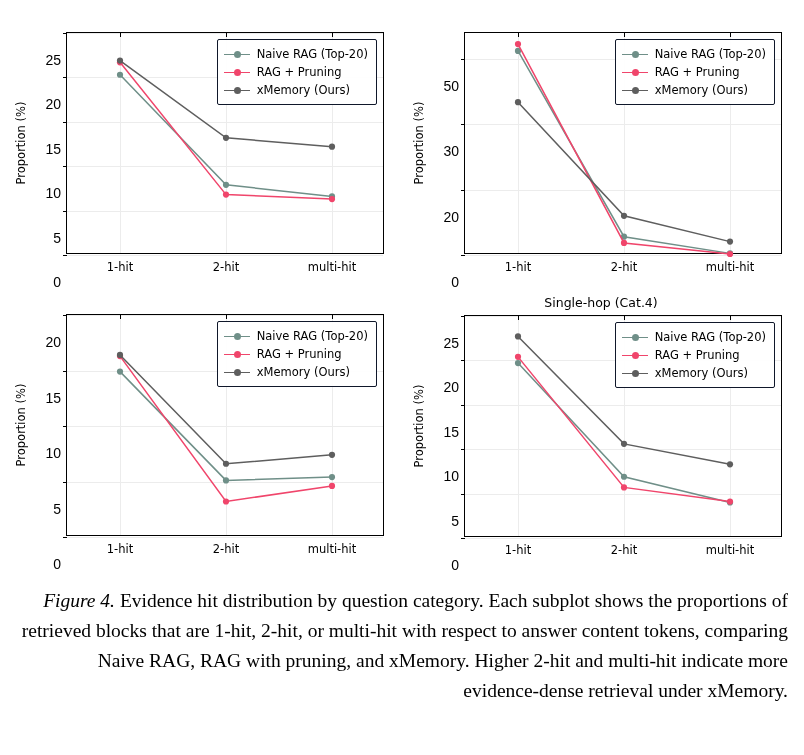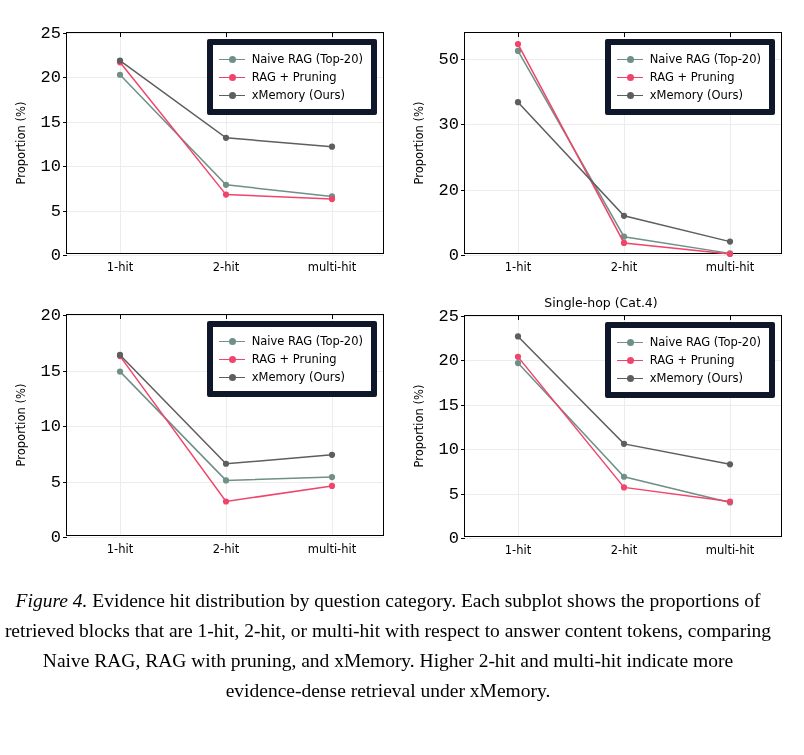--- a/index.html
+++ b/index.html
@@ -70,23 +70,24 @@
     transform: translate(-50%, -50%) rotate(-90deg);
     white-space: nowrap;
     font-family: "DejaVu Sans", sans-serif;
     font-size: 11.5px;
   }
   .ytick {
     position: absolute;
     right: 100%;
     transform: translateY(-50%);
     padding-right: 6px;
-    font-family: Liberation Mono, monospace;
-    font-size: 17px;
+    font-family: Liberation Sans, sans-serif;
+    font-size: 14px;
     white-space: nowrap;
+    margin-top: 27px;
   }
   .ytickmark {
     position: absolute;
     left: -4px;
     width: 4px;
     height: 1px;
     background: #000;
   }
   .xtick {
     position: absolute;
@@ -119,21 +120,21 @@
     background: #ececec;
   }
   svg.series {
     position: absolute;
     left: 0;
     top: 0;
     overflow: visible;
   }
   .legend {
     position: absolute;
-    border: 6px solid #0f172a;
+    border: 1px solid #0f172a;
     background: rgba(255,255,255,0.92);
     border-radius: 2px;
     padding: 5px 8px 5px 6px;
     font-family: "DejaVu Sans", sans-serif;
     font-size: 11.5px;
     line-height: 18px;
   }
   .legend-row {
     display: flex;
     align-items: center;
@@ -159,27 +160,27 @@
     position: absolute;
     left: 10px;
     top: 2.5px;
     width: 7px;
     height: 7px;
     border-radius: 50%;
     display: block;
   }
   .caption {
     position: absolute;
-    left: 3px;
+    left: 18px;
     top: 586px;
     width: 770px;
     font-family: "Liberation Serif", serif;
     font-size: 19.5px;
     line-height: 30px;
-    text-align: center;
+    text-align: right;
     color: #000;
   }
   .caption .figlabel {
     font-style: italic;
   }
 </style>
 </head>
 <body>
 
 <div id="page">

